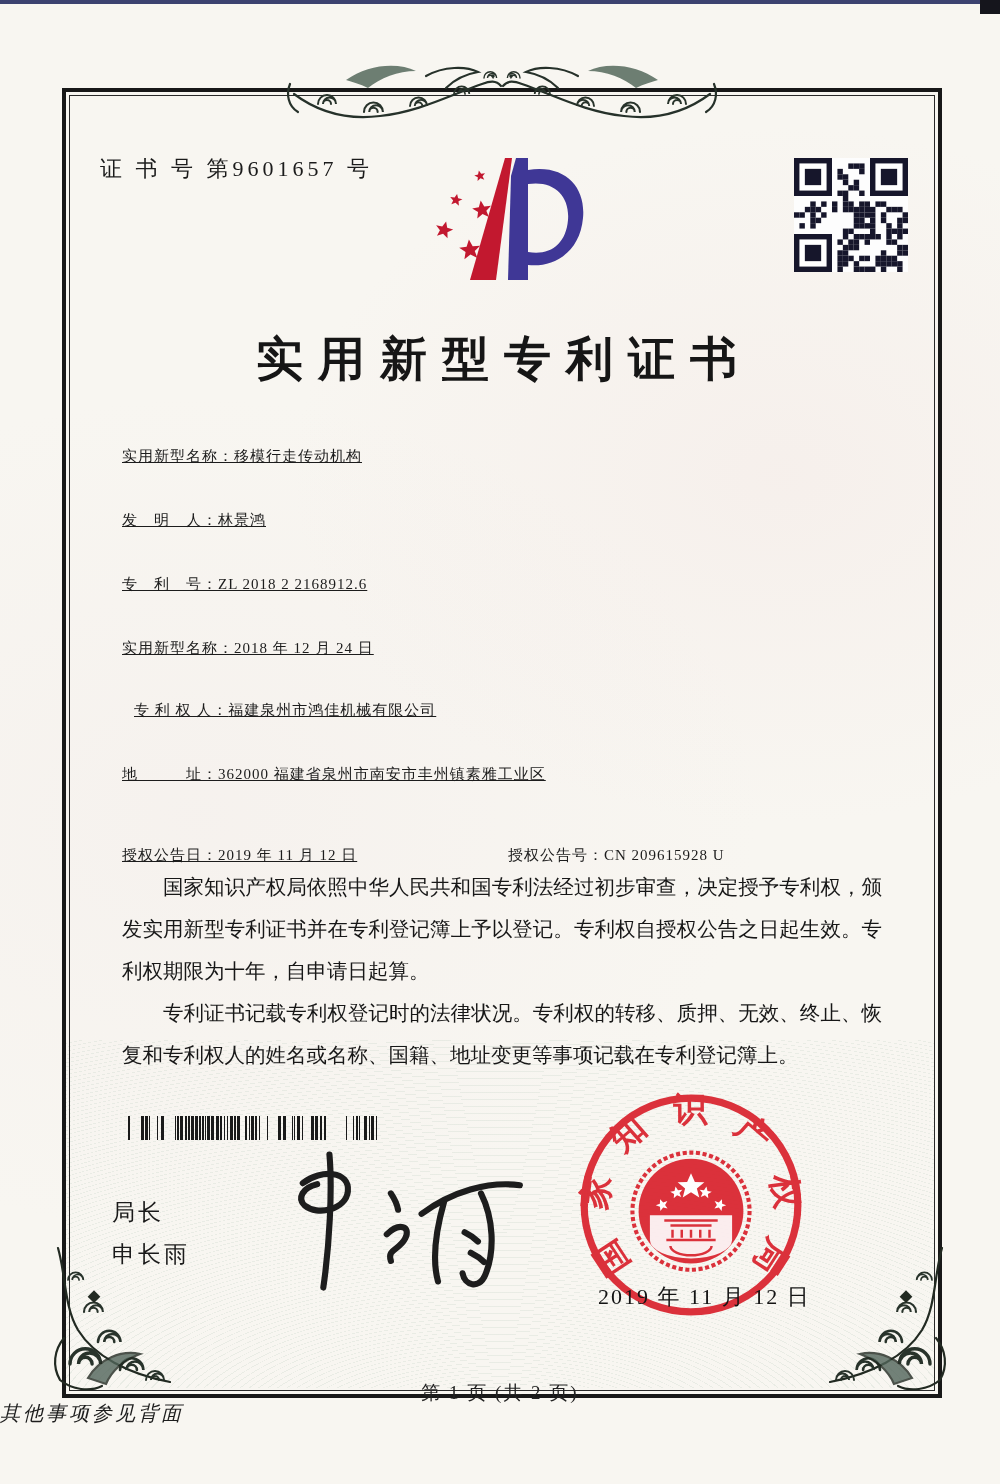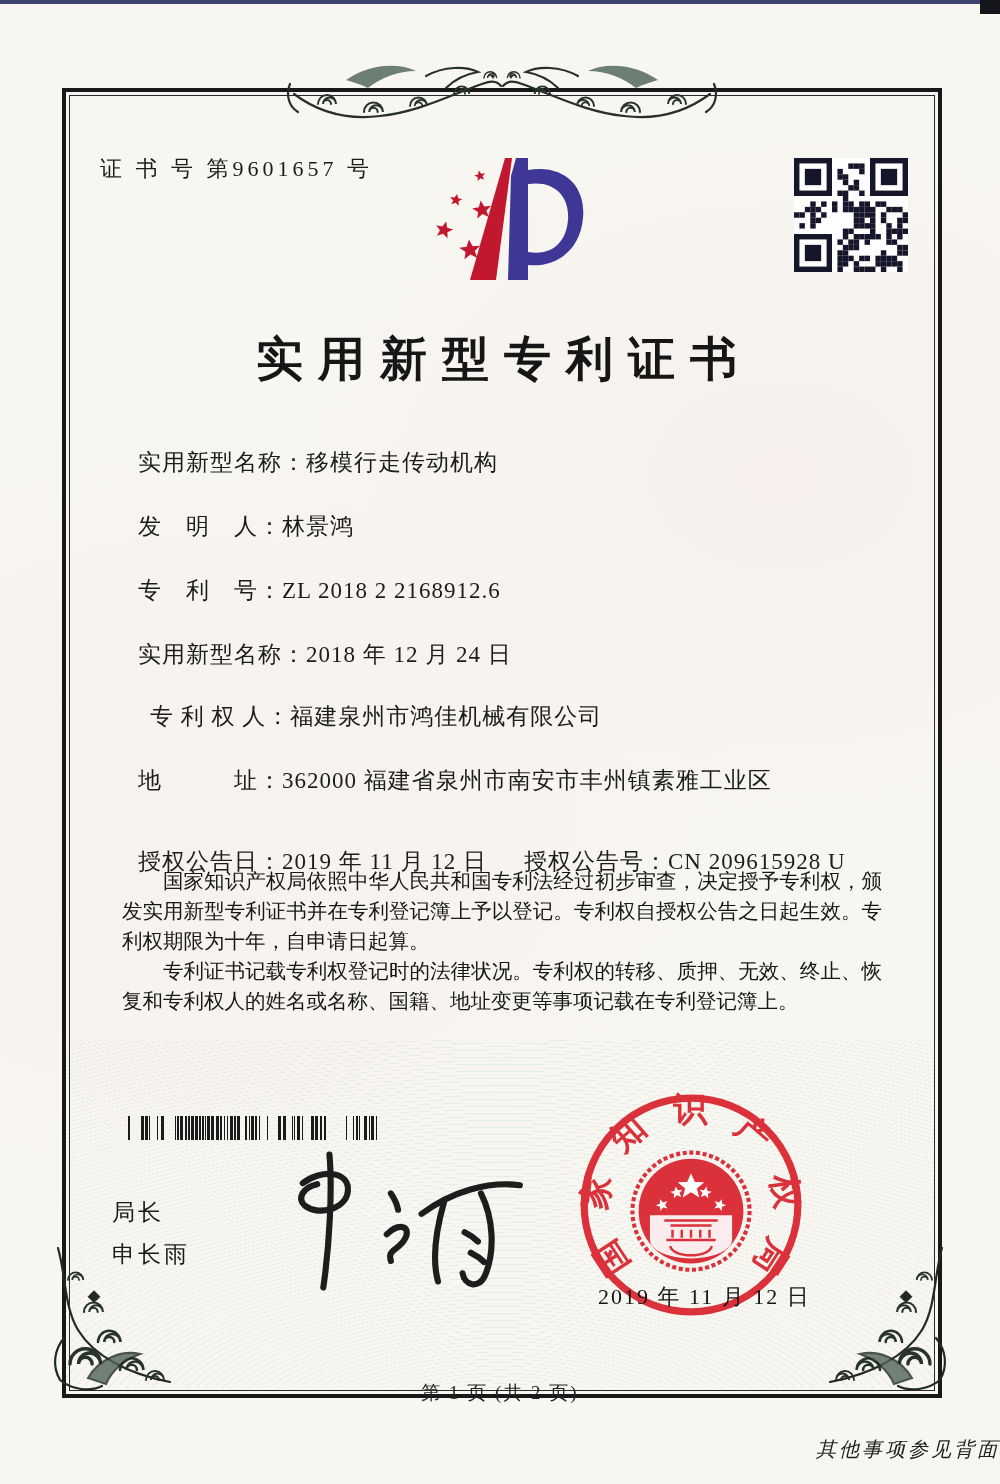--- a/index.html
+++ b/index.html
@@ -21,39 +21,39 @@
   .frame::after{content:"";position:absolute;inset:3px;border:1.5px solid #2a2a2a;}
 
   .ornament{position:absolute;z-index:2;}
   .cert-no{position:absolute;left:100px;top:154px;font-size:22px;letter-spacing:4px;color:#1b1b1b;z-index:3;}
   .logo{position:absolute;left:408px;top:148px;width:180px;height:152px;z-index:3;}
   .qr{position:absolute;left:794px;top:158px;width:114px;height:114px;z-index:3;background:#fdfdfd;}
   .title{position:absolute;left:0;top:320px;width:100%;text-align:center;font-size:47px;font-weight:700;
       letter-spacing:15px;padding-left:8px;box-sizing:border-box;color:#161616;z-index:3;margin-top:8px;}
 
   .fields{position:absolute;left:122px;top:447px;z-index:3;}
-  .frow{position:absolute;left:16px;white-space:nowrap;font-size:23px;color:#1c1c1c;}
+  .frow{position:absolute;left:0;white-space:nowrap;font-size:15px;color:#1c1c1c;text-decoration:underline;}
   .frow .lab{white-space:pre;letter-spacing:1px;}
   .frow .val{letter-spacing:1px;}
   .grant-col2{position:absolute;left:386px;top:0;}
 
   .body-text{position:absolute;left:122px;top:866px;width:760px;z-index:3;
-      font-size:20.5px;line-height:30px;color:#171717;text-align:justify;}
+      font-size:20.5px;line-height:42px;color:#171717;text-align:justify;}
   .body-text p{margin:0;text-indent:2em;}
 
   .barcode{position:absolute;left:128px;top:1116px;width:252px;height:24px;z-index:3;}
   .signer{position:absolute;left:112px;top:1192px;z-index:3;font-size:23px;line-height:42px;
       color:#1a1a1a;letter-spacing:3px;}
   .signature{position:absolute;left:268px;top:1148px;width:256px;height:144px;z-index:4;}
   .seal{position:absolute;left:578px;top:1092px;width:226px;height:226px;z-index:4;opacity:.93;}
   .seal-date{position:absolute;left:598px;top:1282px;z-index:5;font-size:22px;letter-spacing:2px;color:#141414;white-space:nowrap;}
 
   .page-info{position:absolute;left:0;top:1346px;width:100%;text-align:center;z-index:3;
       font-size:19px;letter-spacing:2px;color:#222;margin-top:34px;}
-  .back-note{position:absolute;left:0;top:1436px;width:100%;text-align:right;z-index:3;
+  .back-note{position:absolute;left:0;top:1400px;width:100%;text-align:left;z-index:3;
       font-size:20px;letter-spacing:3px;color:#1d1d1d;font-style:italic;}
 </style>
 </head>
 <body>
 
 <div class="paper">
   <div class="guilloche"></div>
   <div class="scan-top-line"></div>
   <div class="scan-corner"></div>
 

